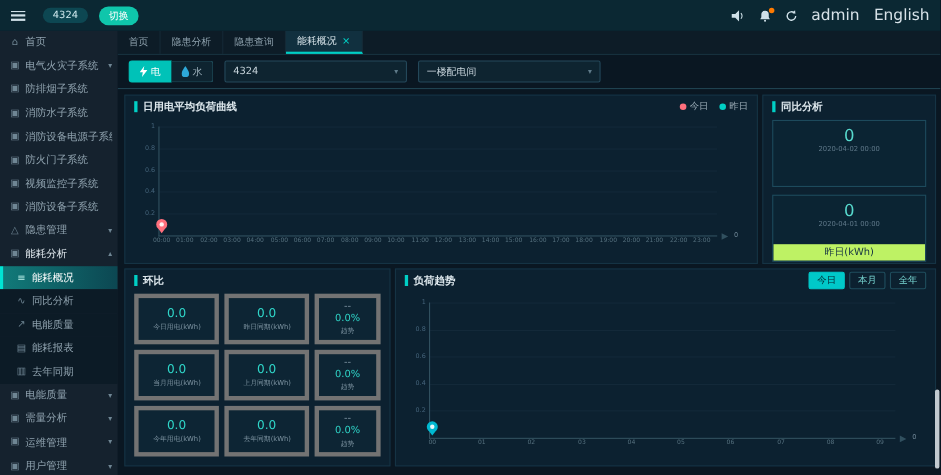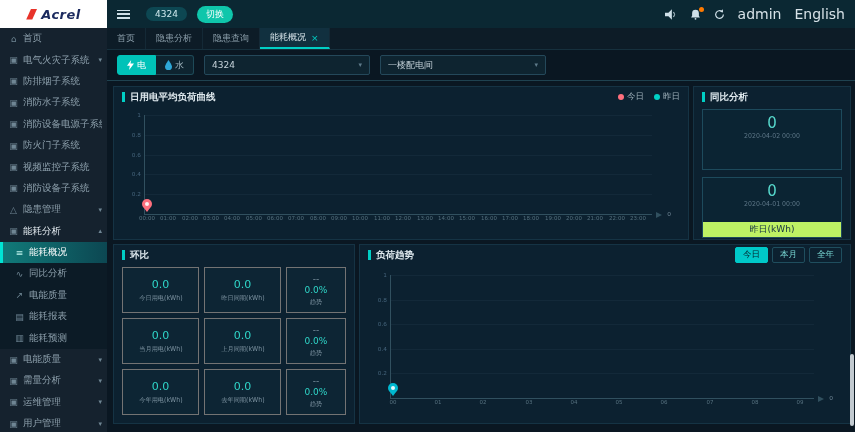--- a/index.html
+++ b/index.html
@@ -89,37 +89,33 @@
   .pcards{position:absolute;left:0;right:0;top:22px;bottom:0}
   .pcard{margin:0 8px 7px;border:1px solid #1d4a5c;background:#0b2433;height:59px;position:relative;text-align:center;overflow:hidden}
   .pcard .val{font-size:15px;color:#57d9cd;margin-top:4px}
   .pcard .pdate{width:100%;font-size:10px;line-height:10px;transform:scale(0.62);transform-origin:center top;color:#5f7889;margin-top:1px}
   .pcard .bar{position:absolute;left:0;right:0;bottom:0;height:15px;font-size:9px;color:#143243;
               display:flex;align-items:center;justify-content:center}
 
   
   .hgrid{position:absolute;left:8px;right:8px;top:22px;bottom:8px;display:grid;
          grid-template-columns:1fr 1fr 0.78fr;grid-template-rows:1fr 1fr 1fr;gap:5px}
-  .hcard{border:1px solid #737373;background:rgba(20,60,80,0.15);display:flex;flex-direction:column;
+  .hcard{border:4px solid #737373;background:rgba(20,60,80,0.15);display:flex;flex-direction:column;
          align-items:center;justify-content:center;gap:1px;overflow:hidden}
   .hval{font-size:11px;color:#2fd5c8}
   .hlabel{font-size:10px;line-height:11px;transform:scale(0.62);color:#7d93a1;white-space:nowrap}
   .hdash{font-size:9px;color:#7d93a1}
   .hpct{font-size:9px;color:#2fd5c8}
 
   .scroll-thumb{position:absolute;right:1px;top:354px;width:4px;height:72px;background:#c2cad0;border-radius:2px;z-index:9;cursor:pointer}
 </style>
 </head>
 <body>
 
 <header class="header">
-  <div class="logo-box">
-    <span class="logo-mark"></span>
-    <span class="logo-text">Acrel</span>
-  </div>
   <div class="header-main">
     <span class="hamburger">
         <i></i>
         <i></i>
         <i></i>
       </span>
     <span class="station-badge">4324</span>
     <span class="switch-btn">切换</span>
     <div class="header-right">
       <span class="hicon">
@@ -203,21 +199,21 @@
       <div class="sb-item sub">
         <span class="sb-icon">↗</span>
         <span class="sb-label">电能质量</span>
       </div>
       <div class="sb-item sub">
         <span class="sb-icon">▤</span>
         <span class="sb-label">能耗报表</span>
       </div>
       <div class="sb-item sub">
         <span class="sb-icon">▥</span>
-        <span class="sb-label">能耗预测</span>
+        <span class="sb-label">去年同期</span>
       </div>
       <div class="sb-item">
         <span class="sb-icon">▣</span>
         <span class="sb-label">电能质量</span>
         <span class="sb-arrow">▾</span>
       </div>
       <div class="sb-item">
         <span class="sb-icon">▣</span>
         <span class="sb-label">需量分析</span>
         <span class="sb-arrow">▾</span>

